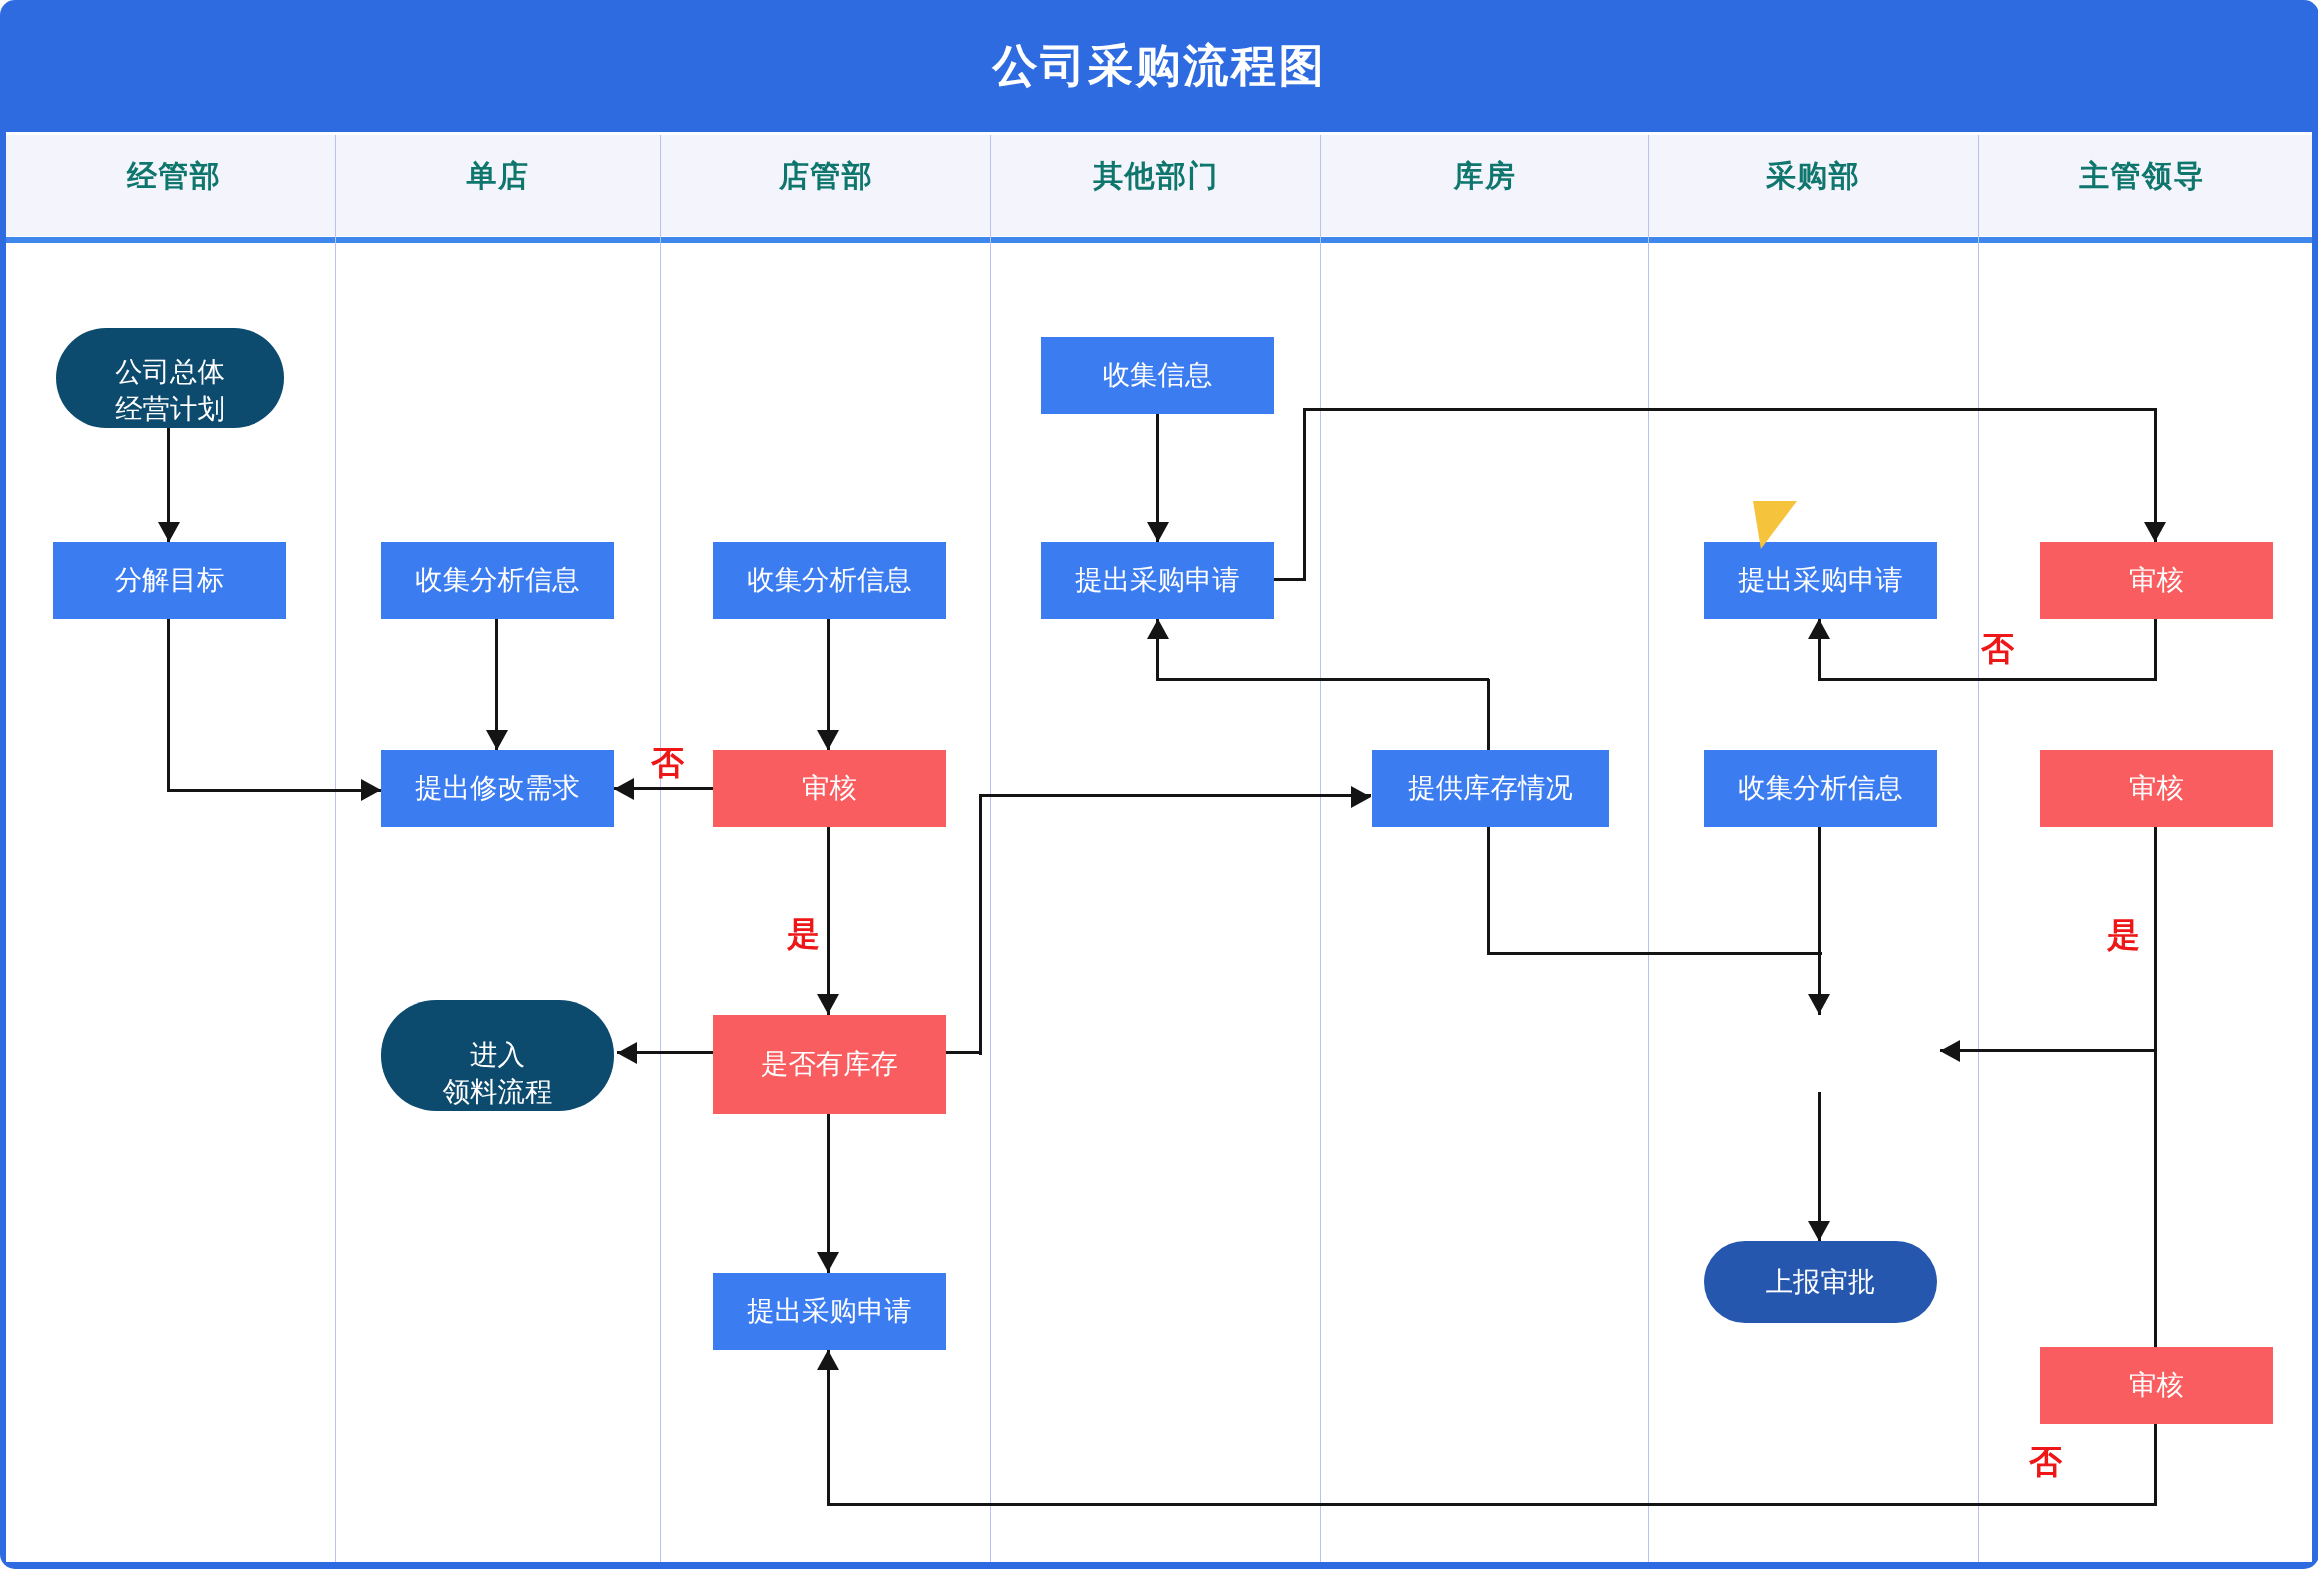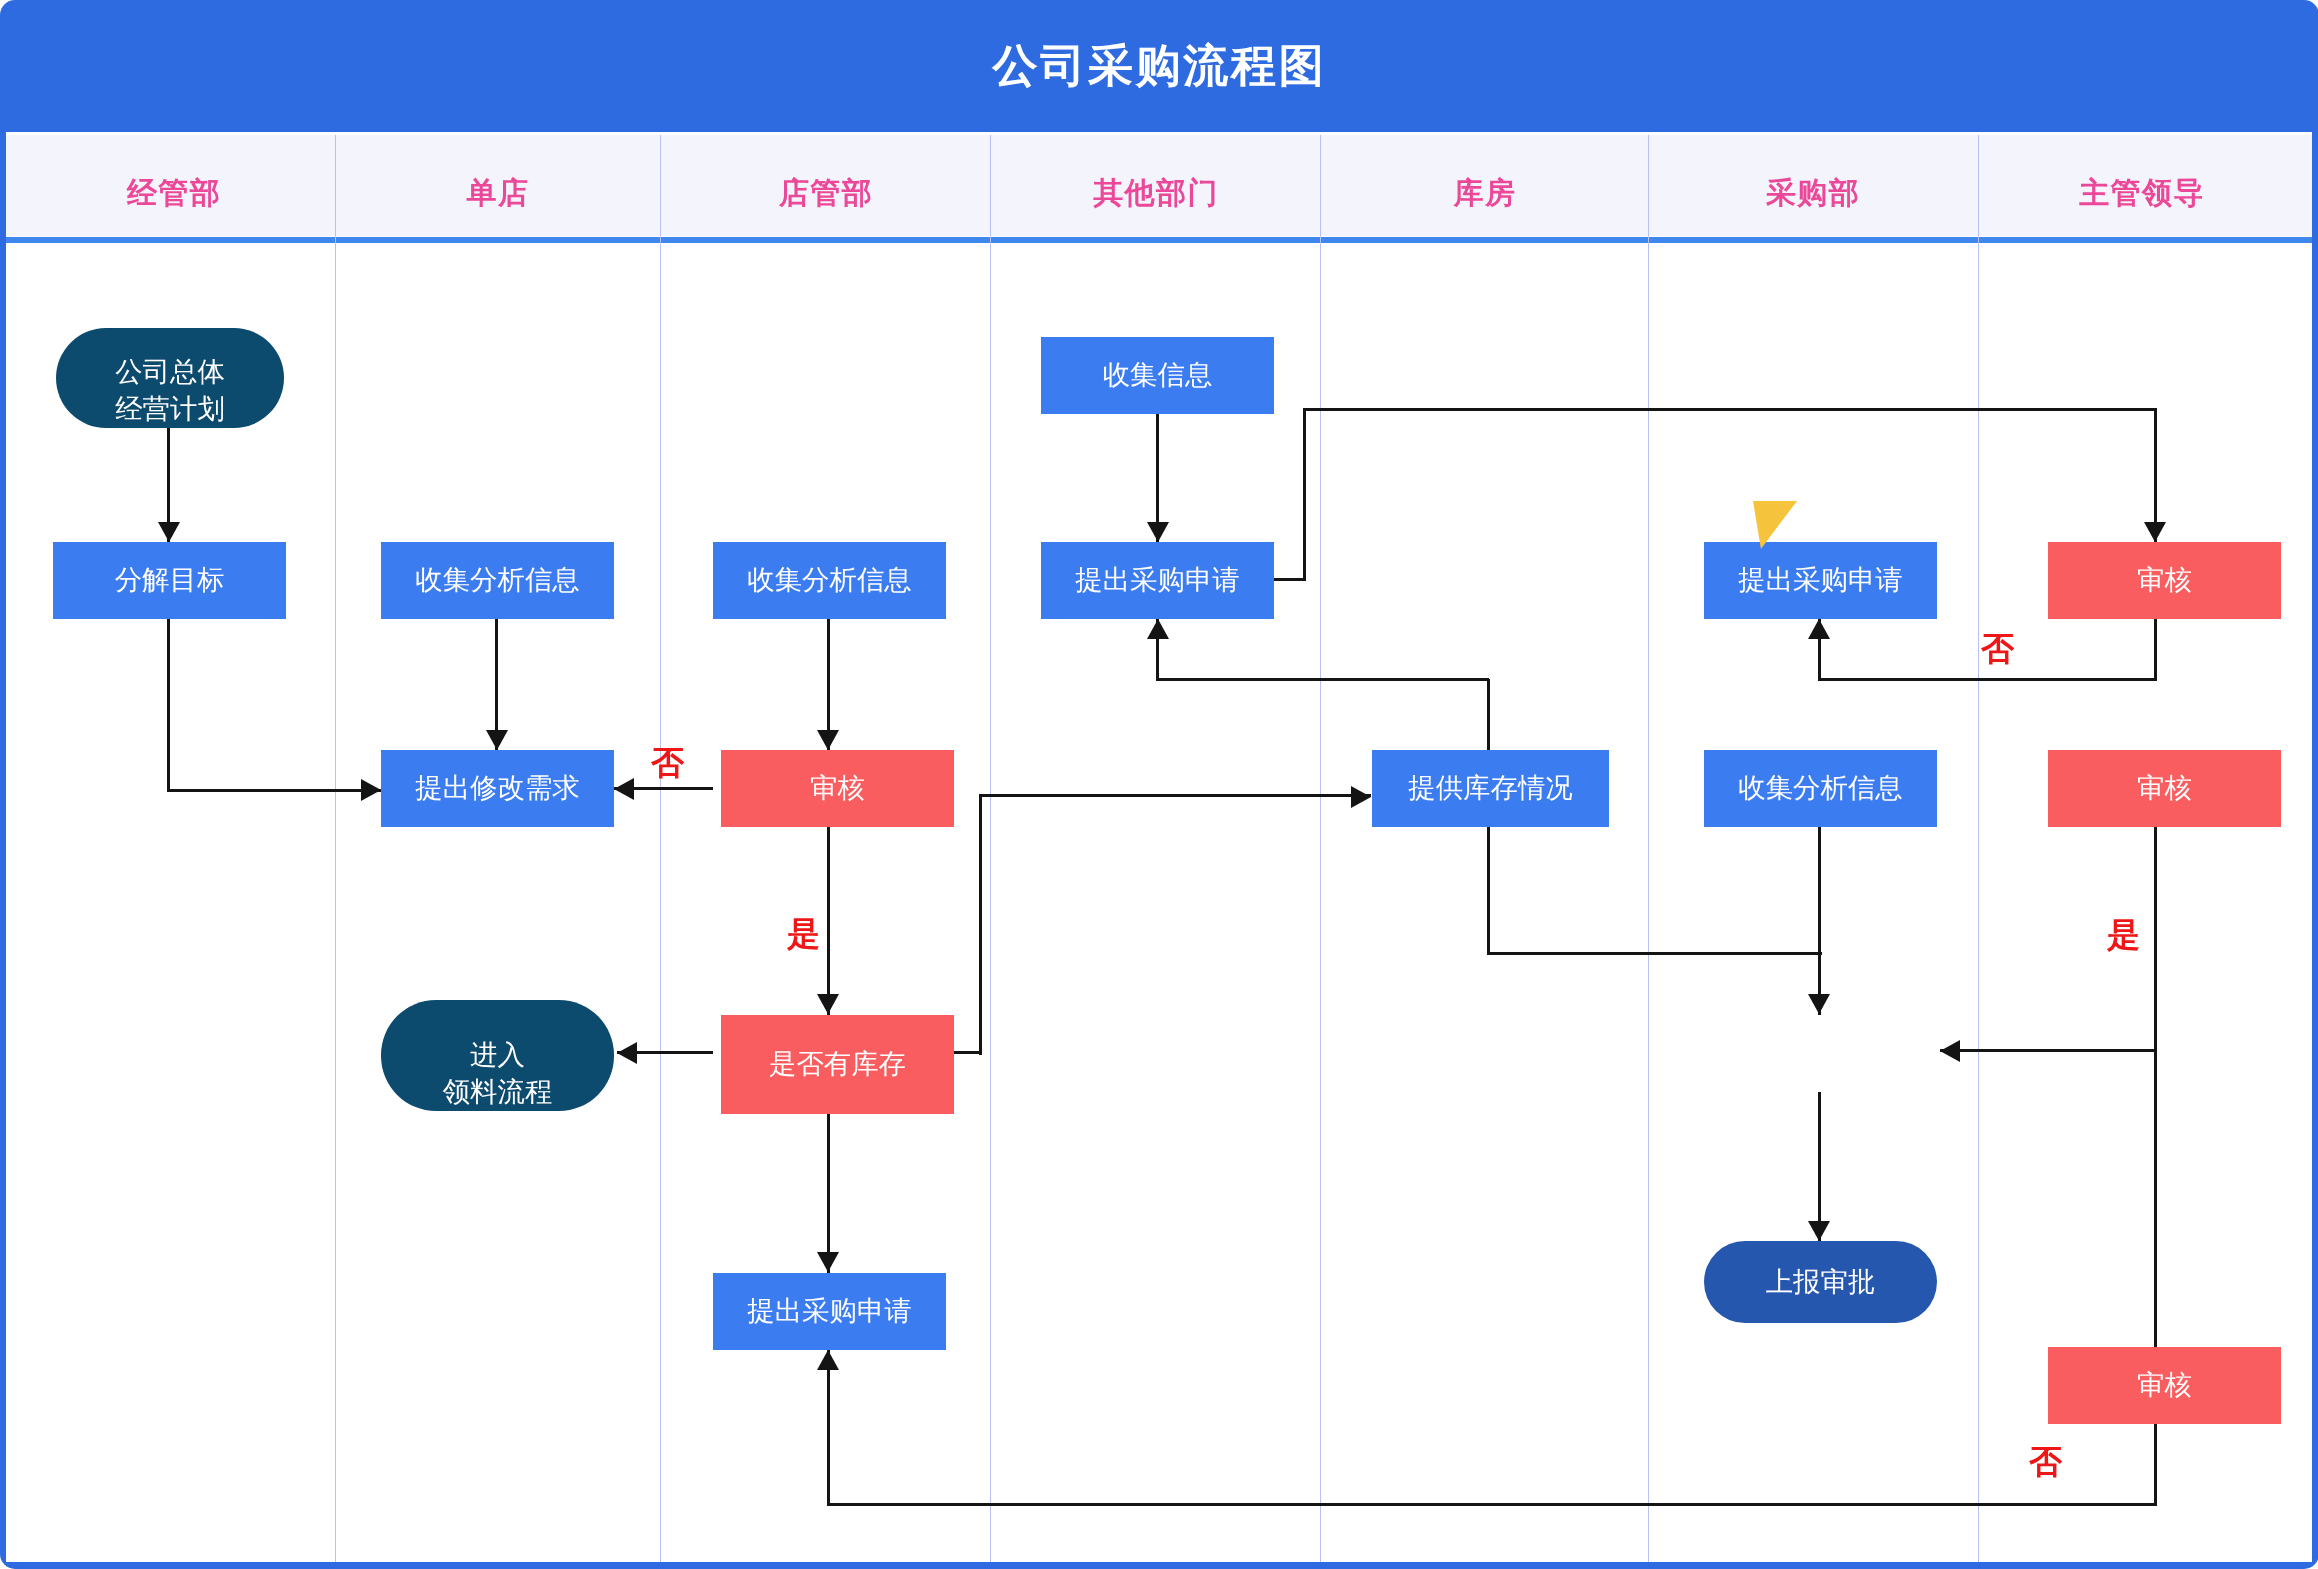--- a/index.html
+++ b/index.html
@@ -5,26 +5,26 @@
   html,body{margin:0;padding:0;}
   body{width:2319px;height:1569px;font-family:"Liberation Sans","DejaVu Sans",sans-serif;background:#ffffff;}
   .page{position:relative;width:2319px;height:1569px;overflow:hidden;}
   .frame{position:absolute;left:0;top:0;right:0;bottom:0;background:#2e6be0;border-radius:15px;}
   .title{position:absolute;left:0;top:0;width:100%;height:132px;line-height:132px;text-align:center;
          color:#ffffff;font-size:45px;font-weight:bold;letter-spacing:2.7px;}
   .content{position:absolute;left:6.2px;top:132px;width:2306px;height:1430px;background:#ffffff;}
   .band{position:absolute;left:6.2px;top:135px;width:2306px;height:101px;background:#f4f5fc;}
   .strip{position:absolute;left:6.2px;top:237px;width:2306px;height:6.2px;background:#3e87ec;}
   .lane-line{position:absolute;top:135px;height:1427px;width:1.4px;background:#b7c1f3;}
-  .lane-label{position:absolute;top:145px;height:101px;line-height:101px;transform:translateX(-50%);
-              font-family:Liberation Mono, monospace;font-size:30px;font-weight:700;color:#ec4899;letter-spacing:1.4px;}
+  .lane-label{position:absolute;top:125px;height:101px;line-height:101px;transform:translateX(-50%);
+              font-family:Liberation Serif, serif;font-size:30px;font-weight:700;color:#0f766e;letter-spacing:1.4px;}
   .node{position:absolute;display:flex;align-items:center;justify-content:center;flex-direction:column;
         color:#ffffff;font-size:27.4px;text-align:center;line-height:1.35;}
   .rect-blue{background:#3b7cf1;}
-  .rect-red{background:#f95d5f;margin-left:8px;}
+  .rect-red{background:#f95d5f;}
   .pill{background:#0c4a6e;border-radius:55px;justify-content:flex-end;}
   .pill-sm{background:#2657ae;border-radius:41px;}
   .balloon{position:absolute;background:#f6c33c;border-radius:50%;display:flex;align-items:center;justify-content:center;
            color:#1c1c1c;font-size:25px;}
   .balloon-tail{position:absolute;background:#f6c33c;clip-path:polygon(18% 100%,0% 0%,100% 0%);}
   .h-line{position:absolute;height:3.4px;background:#141414;}
   .v-line{position:absolute;width:3.4px;background:#141414;}
   .ah{position:absolute;width:0;height:0;}
   .ah-down{border-left:11px solid transparent;border-right:11px solid transparent;border-top:20.6px solid #141414;}
   .ah-up{border-left:11px solid transparent;border-right:11px solid transparent;border-bottom:20.6px solid #141414;}

